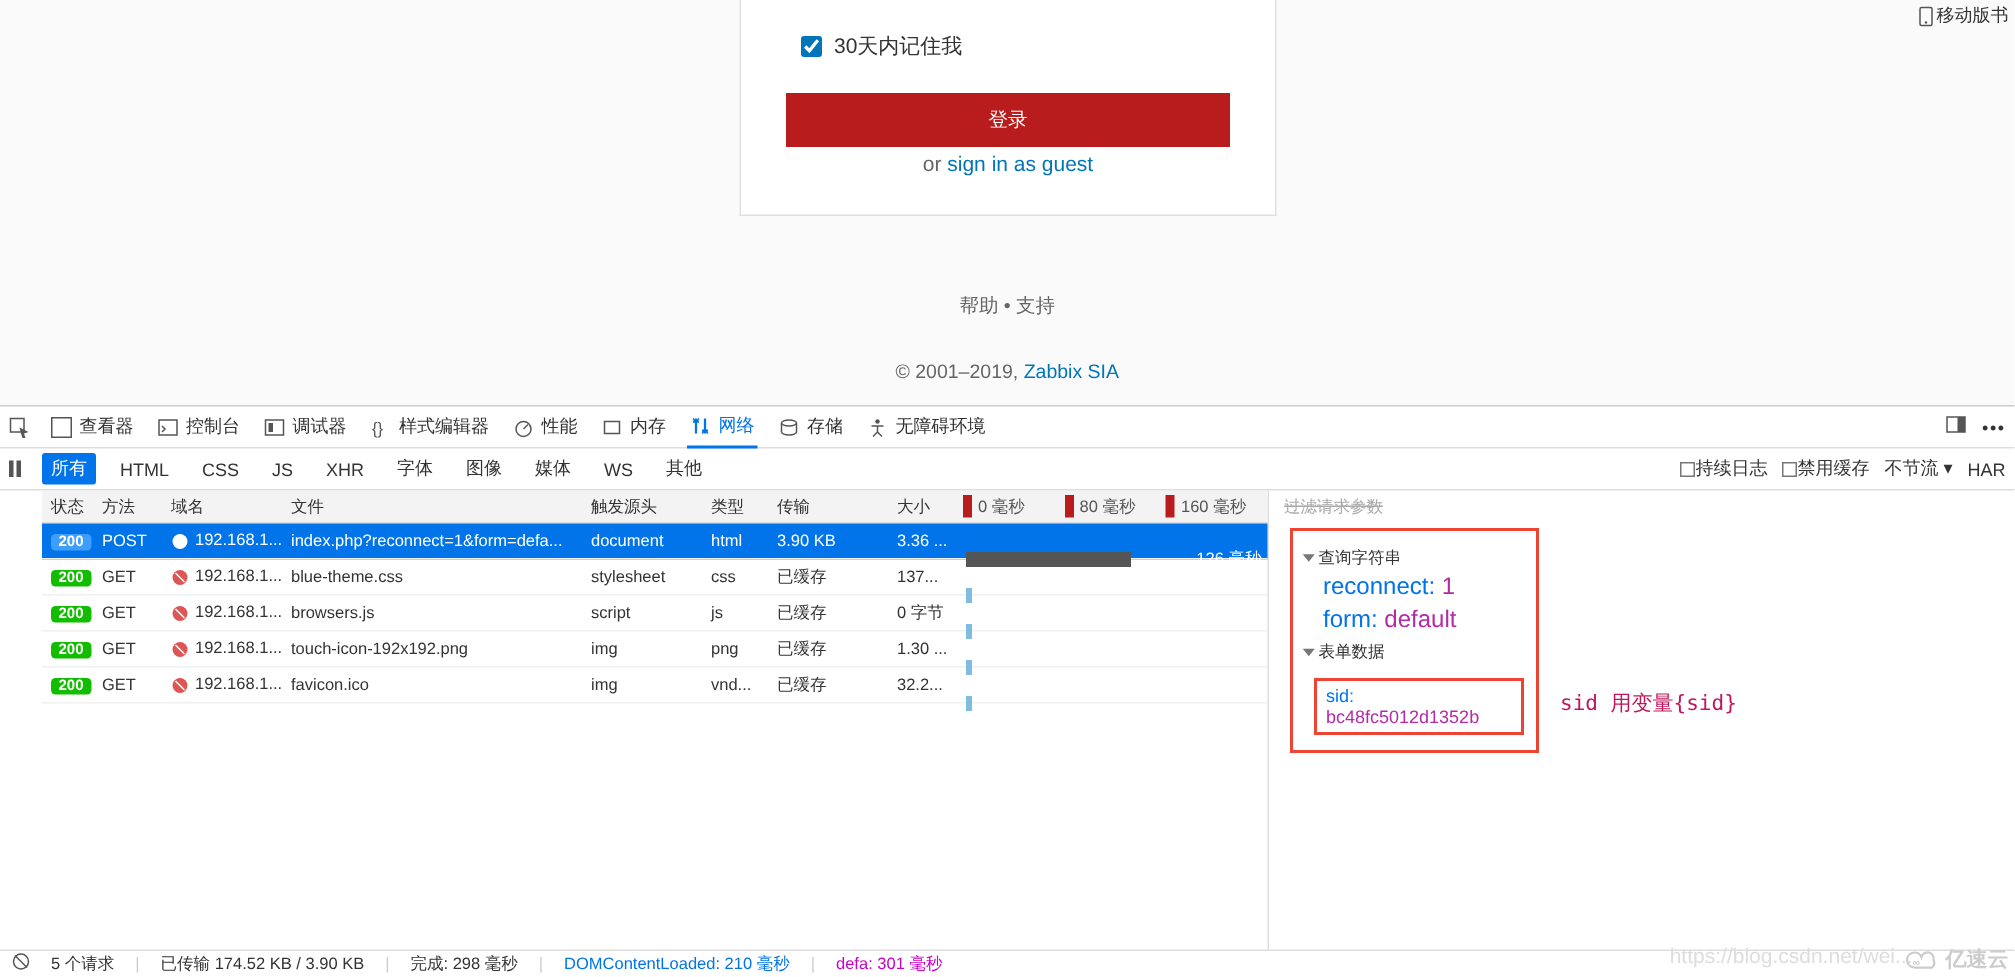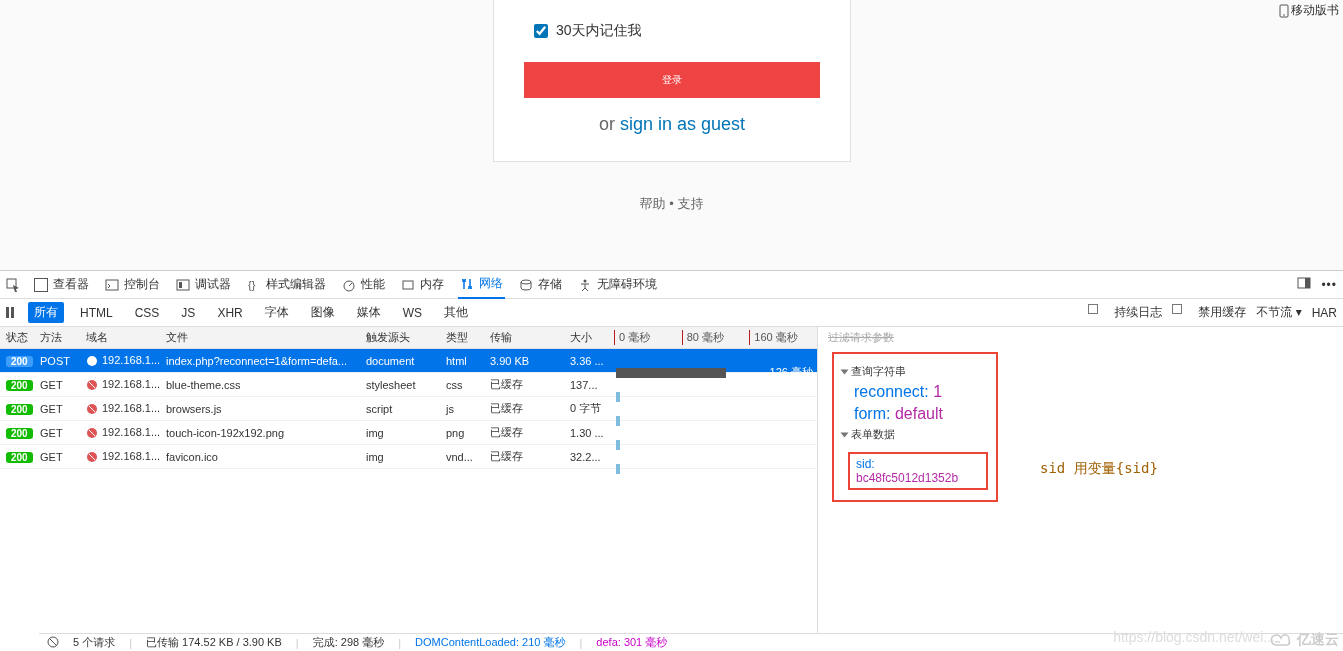--- a/index.html
+++ b/index.html
@@ -5,22 +5,22 @@
 * { margin: 0; padding: 0; box-sizing: border-box; font-family: Arial, "Microsoft YaHei", sans-serif; }
 body { width: 1343px; height: 651px; background: #fff; font-size: 12px; color: #333; position: relative; }
 
 
 .top-area { height: 270px; position: relative; background: #fafafa; }
 .top-right-link { position: absolute; top: 2px; right: 4px; font-size: 12px; color: #333; display: flex; align-items: center; gap: 2px; }
 .login-card { position: absolute; left: 493px; top: 0; width: 358px; background: #fff; border: 1px solid #e0e0e0; border-top: none; padding: 22px 30px 26px 30px; }
 .remember-row { display: flex; align-items: center; gap: 8px; margin-bottom: 22px; margin-left: 10px; }
 .remember-row input[type=checkbox] { width: 14px; height: 14px; accent-color: #0275b8; }
 .remember-row span { font-size: 14px; color: #333; }
-.login-btn { width: 100%; height: 36px; background: #ef4444; color: #fff; border: none; font-size: 10px; cursor: pointer; }
-.guest-row { text-align: center; margin-top: 16px; font-size: 18px; color: #666; }
+.login-btn { width: 100%; height: 36px; background: #b91c1c; color: #fff; border: none; font-size: 13px; cursor: pointer; }
+.guest-row { text-align: center; margin-top: 3px; font-size: 14px; color: #666; }
 .guest-row a { color: #0275b8; text-decoration: none; }
 
 .help-row { position: absolute; left: 0; right: 0; top: 195px; text-align: center; font-size: 13px; color: #666; }
 .help-row a { color: #666; text-decoration: none; }
 .copyright-row { position: absolute; left: 0; right: 0; top: 240px; text-align: center; font-size: 13px; color: #666; }
 .copyright-row a { color: #0275b8; text-decoration: none; }
 
 
 .devtools { position: absolute; top: 270px; left: 0; right: 0; bottom: 18px; border-top: 1px solid #ccc; display: flex; flex-direction: column; background: #fff; }
 .dt-toolbar { height: 28px; display: flex; align-items: center; border-bottom: 1px solid #ddd; padding: 0 6px; gap: 12px; font-size: 12px; color: #333; }
@@ -31,40 +31,40 @@
 .dt-right { margin-left: auto; display: flex; gap: 10px; align-items: center; }
 
 
 .dt-filter { height: 28px; display: flex; align-items: center; border-bottom: 1px solid #ddd; padding: 0 6px; gap: 10px; font-size: 12px; }
 .filter-left { display: flex; align-items: center; gap: 10px; flex: 0 0 770px; }
 .filter-input { border: none; outline: none; font-size: 12px; color: #888; width: 200px; }
 .pause-ico { display: inline-block; width: 12px; height: 12px; }
 .pause-ico::before, .pause-ico::after { content: ""; display: inline-block; width: 3px; height: 11px; background: #555; margin-right: 2px; vertical-align: top; }
 .pill { padding: 2px 6px; cursor: pointer; }
 .pill.active { background: #0074e8; color: #fff; border-radius: 2px; }
-.chk { display: flex; gap: 16px; }
+.chk { display: flex; align-items: center; gap: 0; }
 .chk .box { width: 10px; height: 10px; border: 1px solid #777; }
 
 
-.dt-body { flex: 1; display: flex; overflow: hidden; }
+.dt-body { flex: 1; display: flex; overflow: hidden; margin-left: 28px; }
 .net-table { width: 818px; display: flex; flex-direction: column; border-right: 1px solid #ddd; }
 .nt-head { display: flex; background: #f3f3f3; border-bottom: 1px solid #ddd; font-size: 11px; color: #333; height: 22px; align-items: center; }
 .nt-row { display: flex; font-size: 11px; height: 24px; align-items: center; border-bottom: 1px solid #f0f0f0; }
 .nt-row.selected { background: #0074e8; color: #fff; }
 
 .c-status { width: 40px; padding-left: 6px; }
 .c-method { width: 46px; }
 .c-domain { width: 80px; }
 .c-file { width: 200px; overflow: hidden; white-space: nowrap; text-overflow: ellipsis; }
 .c-cause { width: 80px; }
 .c-type { width: 44px; }
 .c-transfer { width: 80px; }
 .c-size { width: 44px; }
 .c-timeline { flex: 1; position: relative; display: flex; }
-.tl-head-cell { flex: 1; font-size: 11px; color: #555; border-left: 1px solid #b91c1c; padding-left: 4px; }
+.tl-head-cell { flex: 1; font-size: 11px; color: #555; border-left: 6px solid #b91c1c; padding-left: 4px; }
 
 .status-pill { display: inline-block; padding: 0 5px; border-radius: 3px; color: #fff; font-weight: bold; background: #12bc00; font-size: 10px; }
 .nt-row.selected .status-pill { background: #3d9eff; }
 .file-ico { width: 12px; height: 12px; display: inline-block; margin-right: 4px; vertical-align: middle; }
 .tl-bar { position: absolute; height: 10px; top: 7px; }
 .tl-bar.wait { background: #7fbde0; }
 .tl-label { position: absolute; right: 4px; top: 4px; font-size: 11px; }
 
 
 .detail-panel { flex: 1; display: flex; flex-direction: column; position: relative; }
@@ -72,24 +72,24 @@
 .detail-tabs .dtab { cursor: pointer; padding: 0 2px; height: 28px; display: flex; align-items: center; }
 .detail-tabs .dtab.active { color: #0074e8; border-bottom: 2px solid #0074e8; }
 .detail-filter { font-size: 11px; color: #aaa; text-decoration: line-through; padding: 3px 10px; }
 .params-box { margin: 4px 14px; border: 2px solid #e43; padding: 6px 8px 10px 8px; width: 166px; position: relative; }
 .param-section { font-size: 11px; color: #333; margin: 4px 0; display: flex; align-items: center; gap: 4px; }
 .tri { display: inline-block; width: 0; height: 0; border-top: 4px solid transparent; border-bottom: 4px solid transparent; border-left: 5px solid #777; transform: rotate(90deg); }
 .param-kv { font-size: 16px; margin-left: 12px; margin-top: 4px; }
 .param-kv .k { color: #0074e8; }
 .param-kv .v { color: #b52aa6; }
 .sid-box { border: 2px solid #e43; padding: 3px 6px; display: inline-block; margin-top: 6px; margin-left: 6px; }
-.annotation { position: absolute; left: 1040px; top: 460px; color: #a16207; font-size: 14px; font-family: monospace; }
-
-
-.dt-status { position: absolute; bottom: 0; left: 0; right: 0; height: 18px; border-top: 1px solid #ddd; display: flex; align-items: center; font-size: 11px; padding: 0 8px; gap: 14px; color: #333; margin-left: 39px; }
+.annotation { position: absolute; left: 1040px; top: 460px; color: #be185d; font-size: 14px; font-family: monospace; }
+
+
+.dt-status { position: absolute; bottom: 0; left: 0; right: 0; height: 18px; border-top: 1px solid #ddd; display: flex; align-items: center; font-size: 11px; padding: 0 8px; gap: 14px; color: #333; }
 .mag { color: #c800c8; }
 .blu { color: #0074e8; }
 .watermark { position: absolute; right: 68px; bottom: 6px; color: #ddd; font-size: 14px; }
 .logo-br { position: absolute; right: 4px; bottom: 2px; color: #ccc; font-size: 14px; font-weight: bold; display: flex; align-items: center; gap: 2px; }
 .trash-ico svg, .funnel-ico svg { width: 13px; height: 13px; }
 </style>
 </head>
 <body>
 
 <div class="top-area">
@@ -109,20 +109,23 @@
     <button class="login-btn">登录</button>
     <div class="guest-row">
       <span>or </span><a href="#">sign in as guest</a>
     </div>
   </div>
 
   <div class="help-row">
     <a href="#">帮助</a>
     <span> • </span>
     <a href="#">支持</a>
+  </div>
+  <div class="copyright-row">
+    <span>© 2001–2019, </span><a href="#">Zabbix SIA</a>
   </div>
 </div>
 
 <div class="devtools">
 
   <div class="dt-toolbar">
     <span class="dt-tab-ico">
       <svg width="14" height="14" viewBox="0 0 14 14">
           <rect x="1" y="1" width="9" height="9" fill="none" stroke="#555"></rect>
           <path d="M7 7 L13 10 L10 11 L11 14 L9 14 L8 11 Z" fill="#555"></path>

